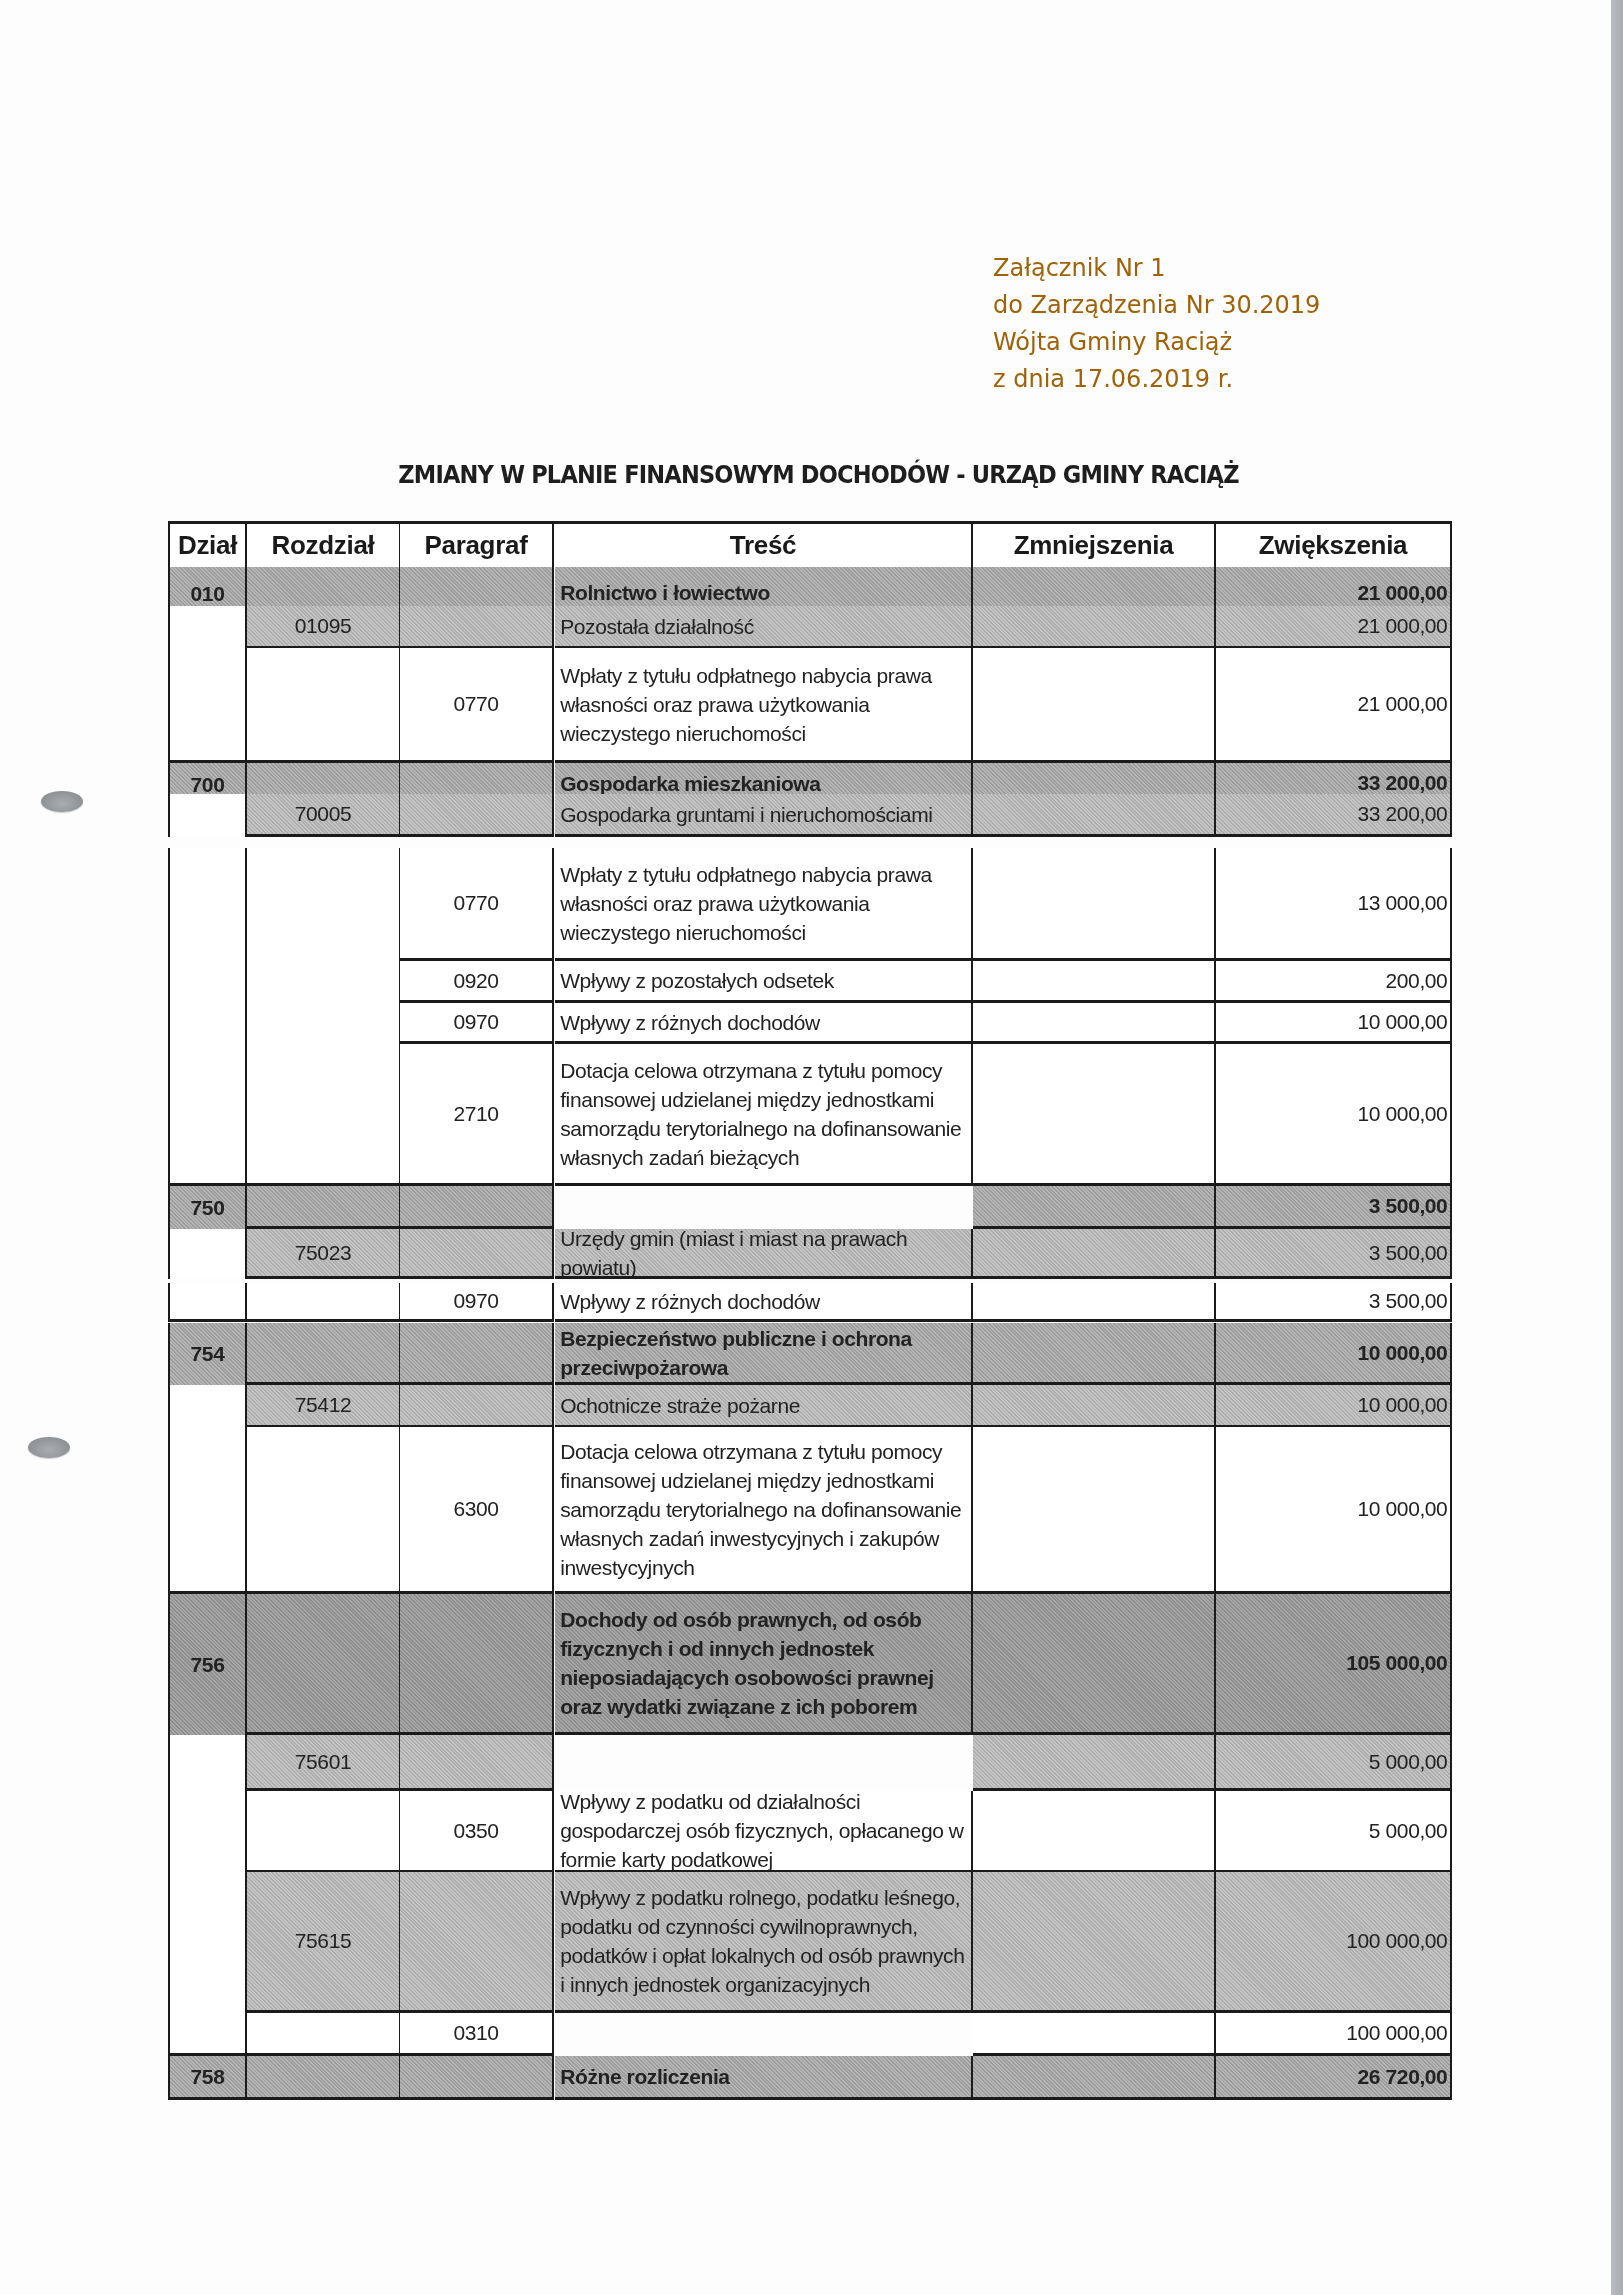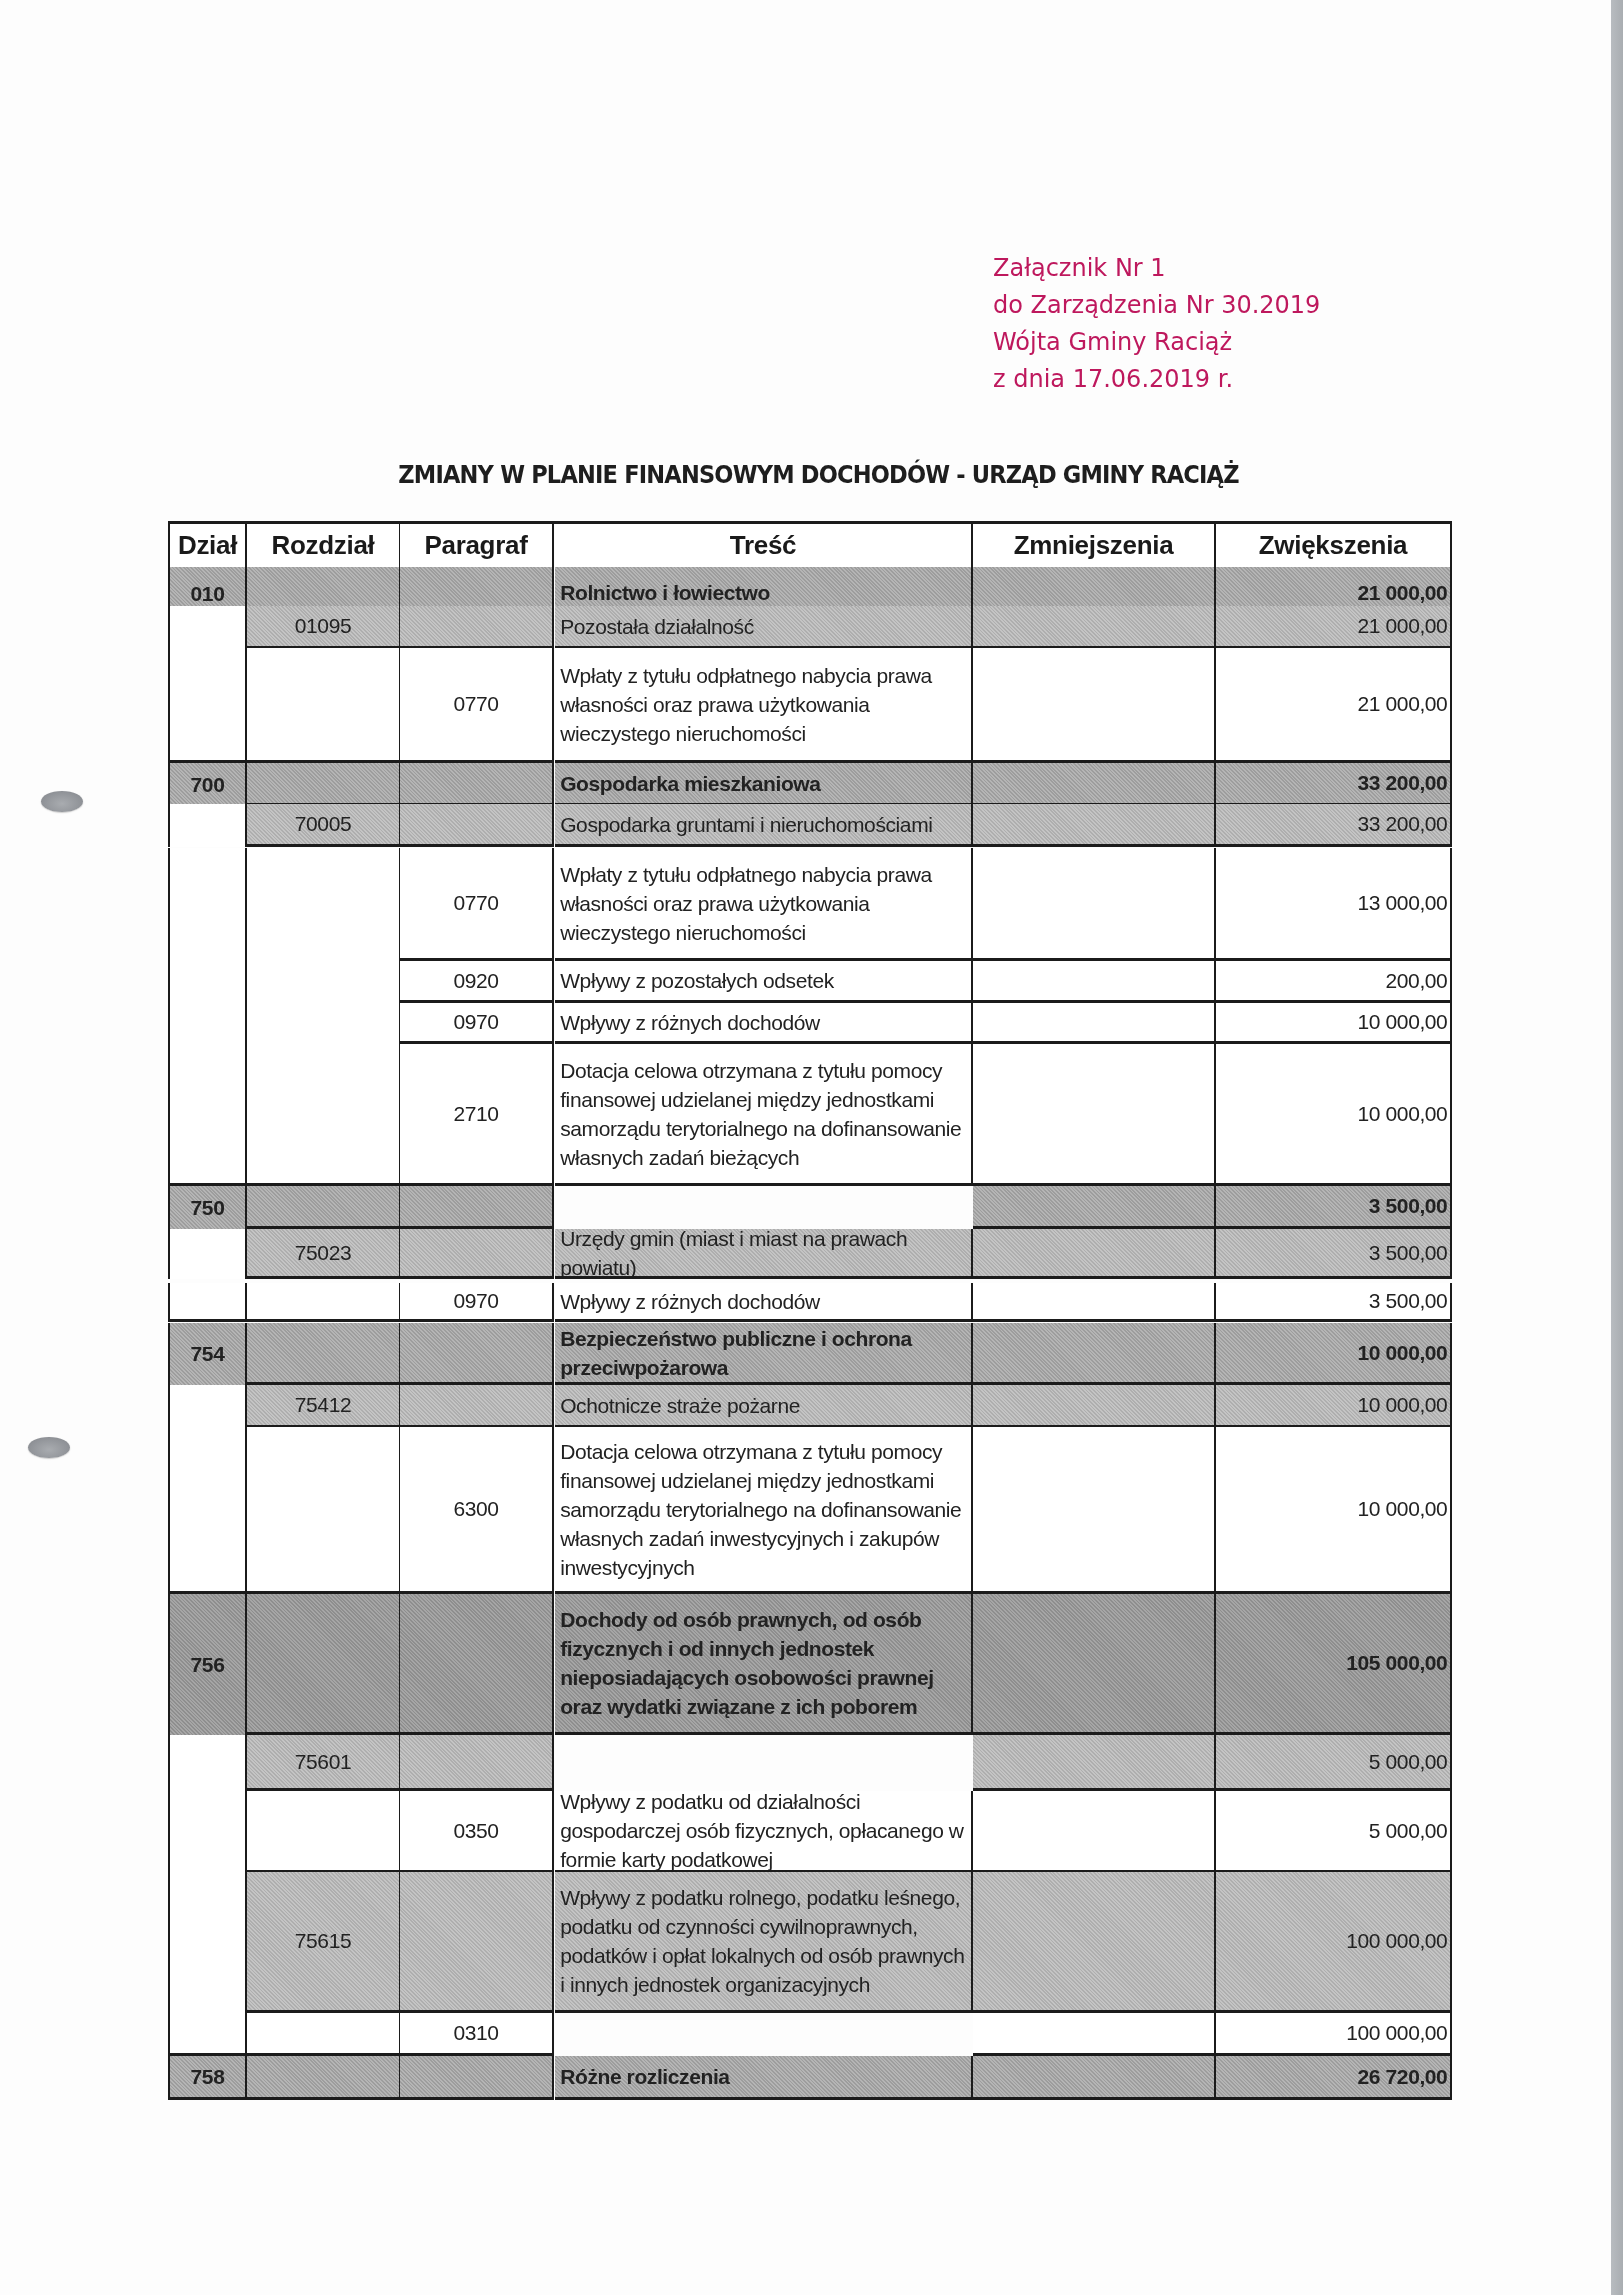--- a/index.html
+++ b/index.html
@@ -11,21 +11,21 @@
     position: absolute; top: 0; right: 0; width: 11.8px; height: 2295px;
     background: linear-gradient(to right, #b8bcc0, #a9adb1);
   }
   .punch-hole {
     position: absolute; width: 42px; height: 21px; border-radius: 50%;
     background: radial-gradient(ellipse at 50% 60%, #a9acb0 0%, #8e9196 70%, #7c7f84 100%);
     box-shadow: 0 0.7px 1.3px rgba(0,0,0,0.25);
   }
   .annex {
     position: absolute; left: 993px; top: 250px;
-    font-family: "DejaVu Sans", sans-serif; font-size: 24px; line-height: 37px; color: #be185d;
+    font-family: "DejaVu Sans", sans-serif; font-size: 24px; line-height: 37px; color: #a16207;
   }
   .annex div { white-space: nowrap; }
   .doc-title {
     position: absolute; left: 164px; width: 1309px; top: 460px; text-align: center;
     font-family: "DejaVu Sans Condensed", "DejaVu Sans", sans-serif; font-weight: bold;
     font-size: 25px; letter-spacing: -0.8px; color: #1e1e1e;
   }
   .tbl {
     position: absolute; left: 168px; top: 524px; width: 1284px;
   }
@@ -102,21 +102,21 @@
       <div class="cell c5 w num">21 000,00</div>
     </div>
     <div class="row" style="top: 239px; height: 43px;">
       <div class="cell c0 g1 blankl num bold">700</div>
       <div class="cell c1 g1 num bold"></div>
       <div class="cell c2 g1 num bold"></div>
       <div class="cell c3 g1 txt bold">Gospodarka mieszkaniowa</div>
       <div class="cell c4 g1 num bold"></div>
       <div class="cell c5 g1 num bold">33 200,00</div>
     </div>
-    <div class="row" style="top: 280px; height: 43px; text-decoration: underline;">
+    <div class="row" style="top: 270px; height: 43px; text-decoration: underline;">
       <div class="cell c0 w blankl num"></div>
       <div class="cell c1 g2 num">70005</div>
       <div class="cell c2 g2 num"></div>
       <div class="cell c3 g2 txt">Gospodarka gruntami i nieruchomościami</div>
       <div class="cell c4 g2 num"></div>
       <div class="cell c5 g2 num">33 200,00</div>
     </div>
     <div class="row" style="top: 324px; height: 113px;">
       <div class="cell c0 w blankl num"></div>
       <div class="cell c1 w blankl num"></div>

